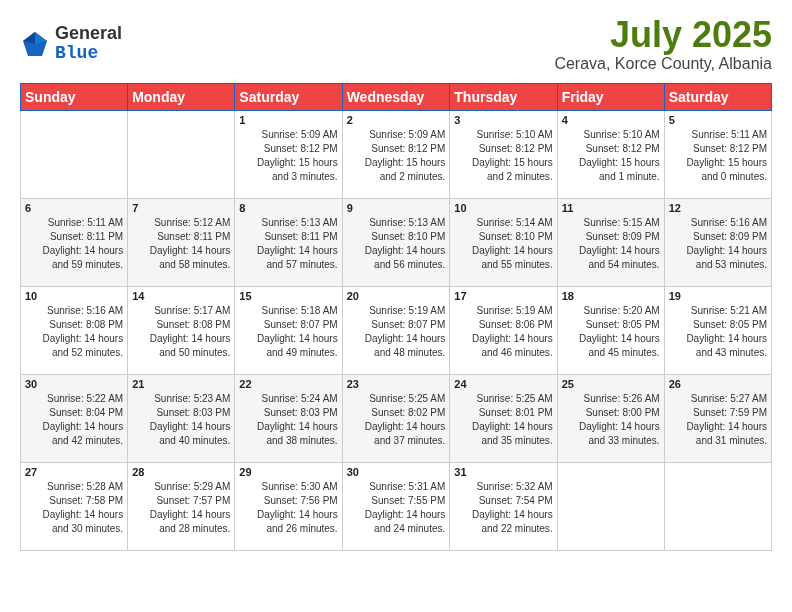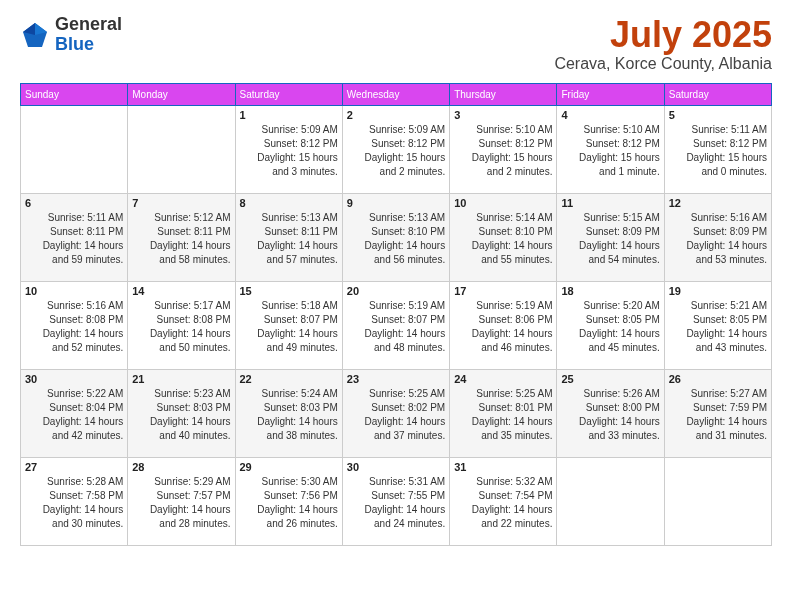--- a/index.html
+++ b/index.html
@@ -11,21 +11,21 @@
       overflow: hidden;
     }
     .page {
       width: 792px;
       height: 612px;
       background: #fff;
       padding: 15px 20px;
     }
     .header {
       display: flex;
-      align-items: flex-start;
+      align-items: center;
       justify-content: space-between;
       margin-bottom: 10px;
     }
     .logo {
       display: flex;
       align-items: center;
     }
     .logo-text {
       display: flex;
       flex-direction: column;
@@ -33,52 +33,53 @@
     }
     .logo-general {
       font-size: 18px;
       font-weight: bold;
       color: #333;
     }
     .logo-blue {
       font-size: 18px;
       font-weight: bold;
       color: #1565c0;
+      font-family: Liberation Mono, monospace;
     }
     .logo-icon {
       width: 30px;
       height: 30px;
       margin-right: 5px;
     }
     .title-block {
       text-align: right;
     }
     .month-title {
       font-size: 36px;
       font-weight: bold;
-      color: #c2410c;
+      color: #4d7c0f;
       line-height: 1.1;
     }
     .location-title {
       font-size: 16px;
       color: #444;
       margin-left: 24px;
     }
     .calendar {
       width: 100%;
       border-collapse: collapse;
       font-size: 10px;
     }
     .calendar th {
-      background: #d946ef;
+      background: #ef4444;
       color: #fff;
       padding: 5px 4px;
       text-align: left;
-      font-size: 10px;
-      font-weight: normal;
+      font-size: 14px;
+      font-weight: bold;
       border: 1px solid #1565c0;
     }
     .calendar td {
       border: 1px solid #ccc;
       vertical-align: top;
       padding: 3px 4px;
       width: 108px;
       height: 88px;
       background: #fff;
     }

